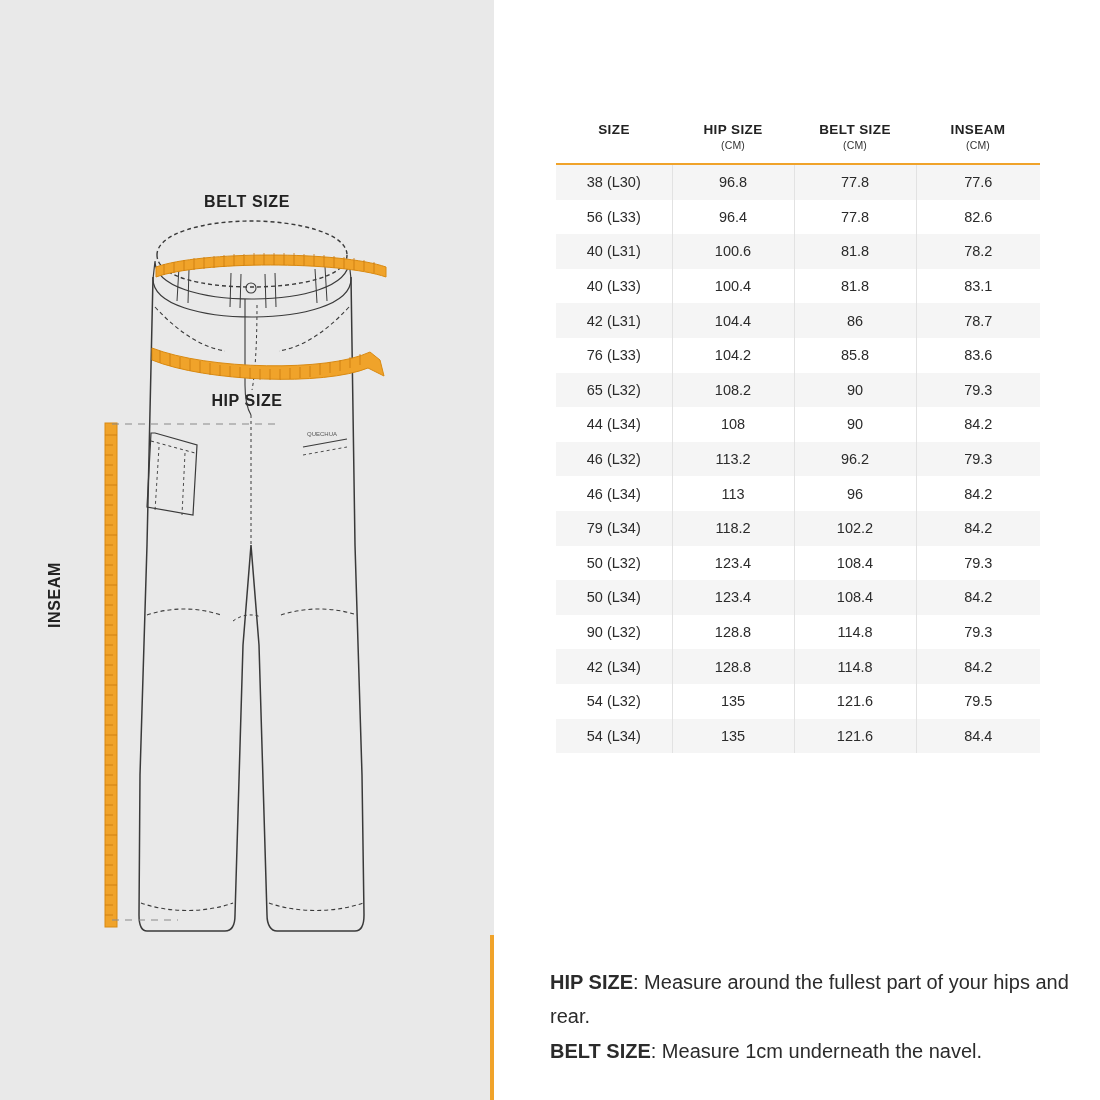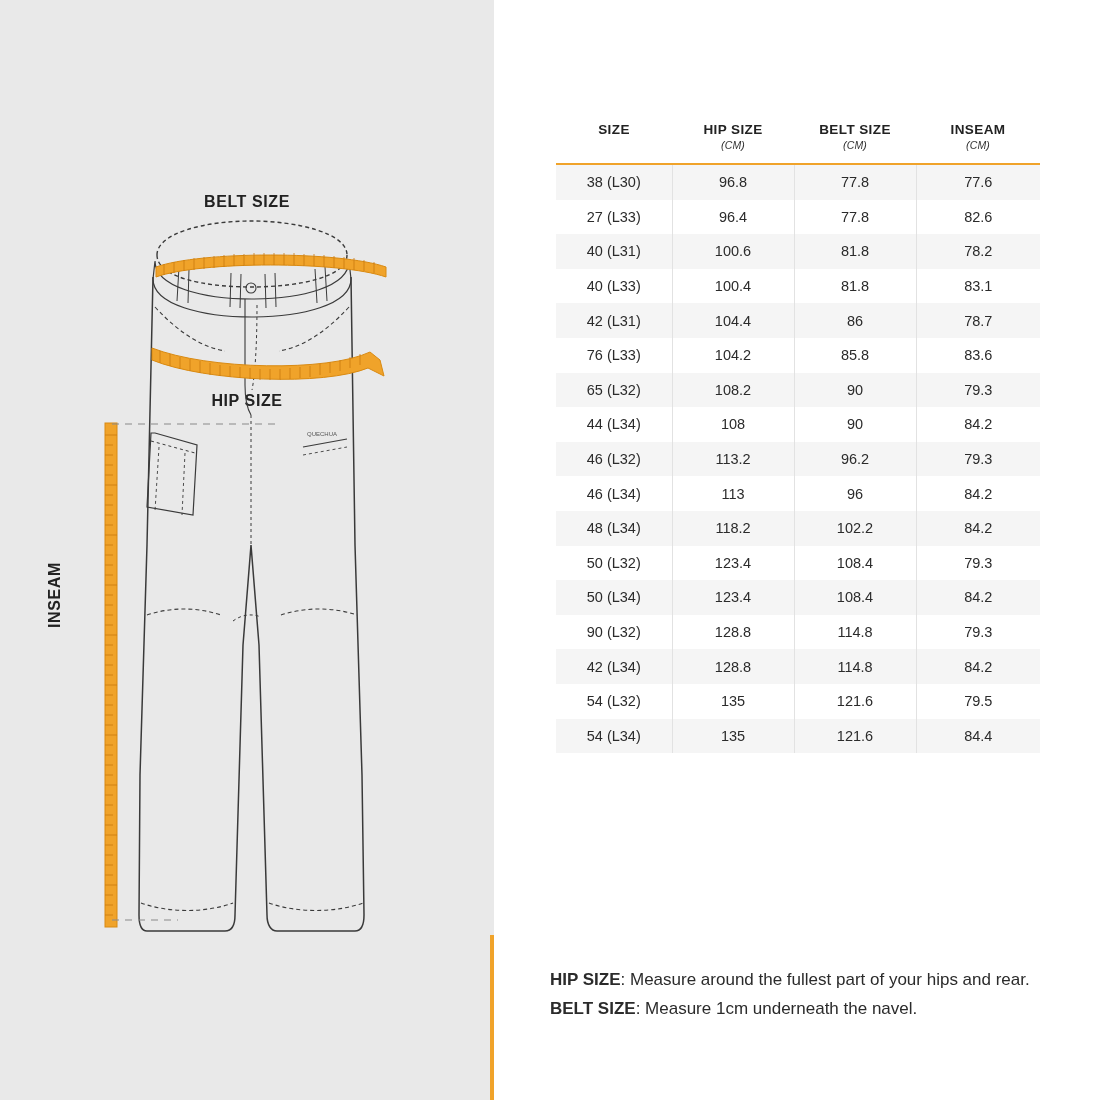--- a/index.html
+++ b/index.html
@@ -108,21 +108,20 @@
     text-align: center;
     vertical-align: top;
   }
   table.size-table th .unit {
     display: block;
     font-size: 10.5px;
     font-weight: normal;
     letter-spacing: .2px;
     margin-top: 2px;
     color: #333;
-    font-style: italic;
   }
   table.size-table thead tr {
     border-bottom: 2px solid #f0a32a;
   }
   table.size-table td {
     padding: 9.3px 0;
     text-align: center;
     color: #2b2b2b;
     font-size: 14.5px;
     border-right: 1px solid #e2e2e2;
@@ -139,21 +138,21 @@
   table.size-table col.c0 { width: 116px; }
   table.size-table col.c1 { width: 122px; }
   table.size-table col.c2 { width: 122px; }
   table.size-table col.c3 { width: 124px; }
 
   .notes {
     position: absolute;
     left: 56px;
     top: 965px;
     width: 520px;
-    font-size: 17px;
+    font-size: 20px;
     line-height: 1.72;
     color: #2b2b2b;
   }
   .notes b {
     font-weight: bold;
   }
 </style>
 </head>
 <body>
 
@@ -268,21 +267,21 @@
         </tr>
       </thead>
       <tbody>
         <tr>
           <td>38 (L30)</td>
           <td>96.8</td>
           <td>77.8</td>
           <td>77.6</td>
         </tr>
         <tr>
-          <td>27 (L33)</td>
+          <td>56 (L33)</td>
           <td>96.4</td>
           <td>77.8</td>
           <td>82.6</td>
         </tr>
         <tr>
           <td>40 (L31)</td>
           <td>100.6</td>
           <td>81.8</td>
           <td>78.2</td>
         </tr>
@@ -322,21 +321,21 @@
           <td>96.2</td>
           <td>79.3</td>
         </tr>
         <tr>
           <td>46 (L34)</td>
           <td>113</td>
           <td>96</td>
           <td>84.2</td>
         </tr>
         <tr>
-          <td>48 (L34)</td>
+          <td>79 (L34)</td>
           <td>118.2</td>
           <td>102.2</td>
           <td>84.2</td>
         </tr>
         <tr>
           <td>50 (L32)</td>
           <td>123.4</td>
           <td>108.4</td>
           <td>79.3</td>
         </tr>

